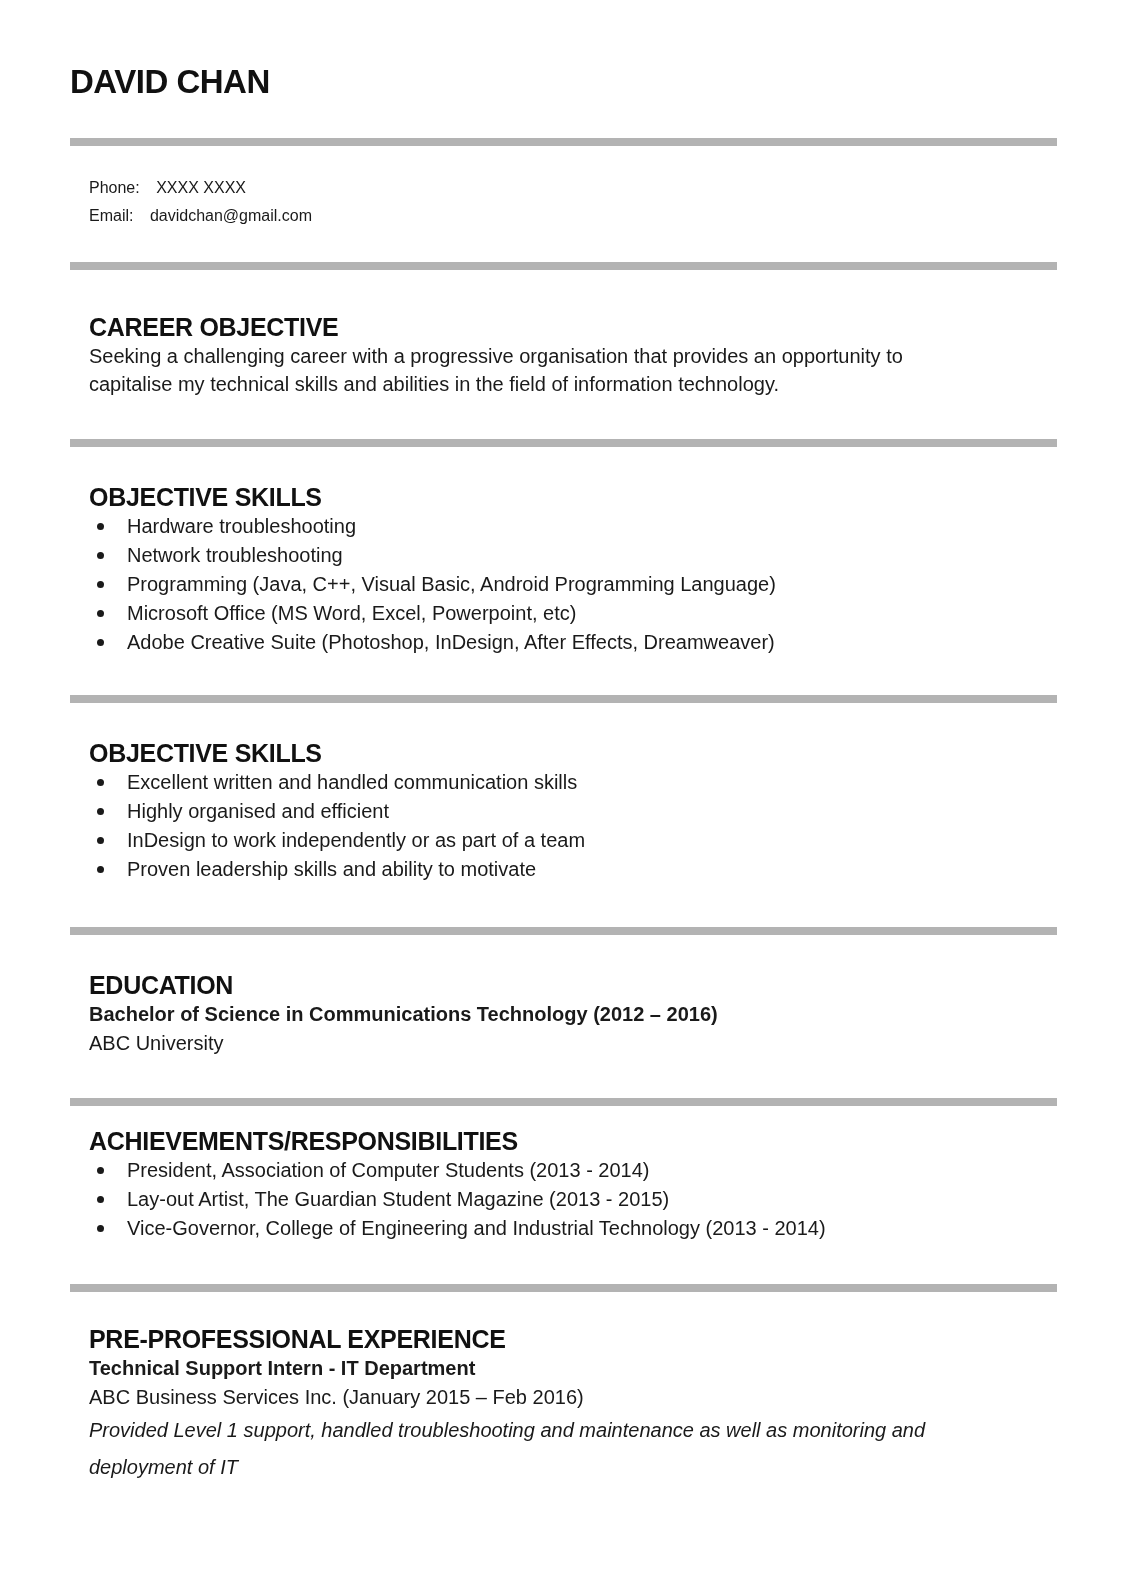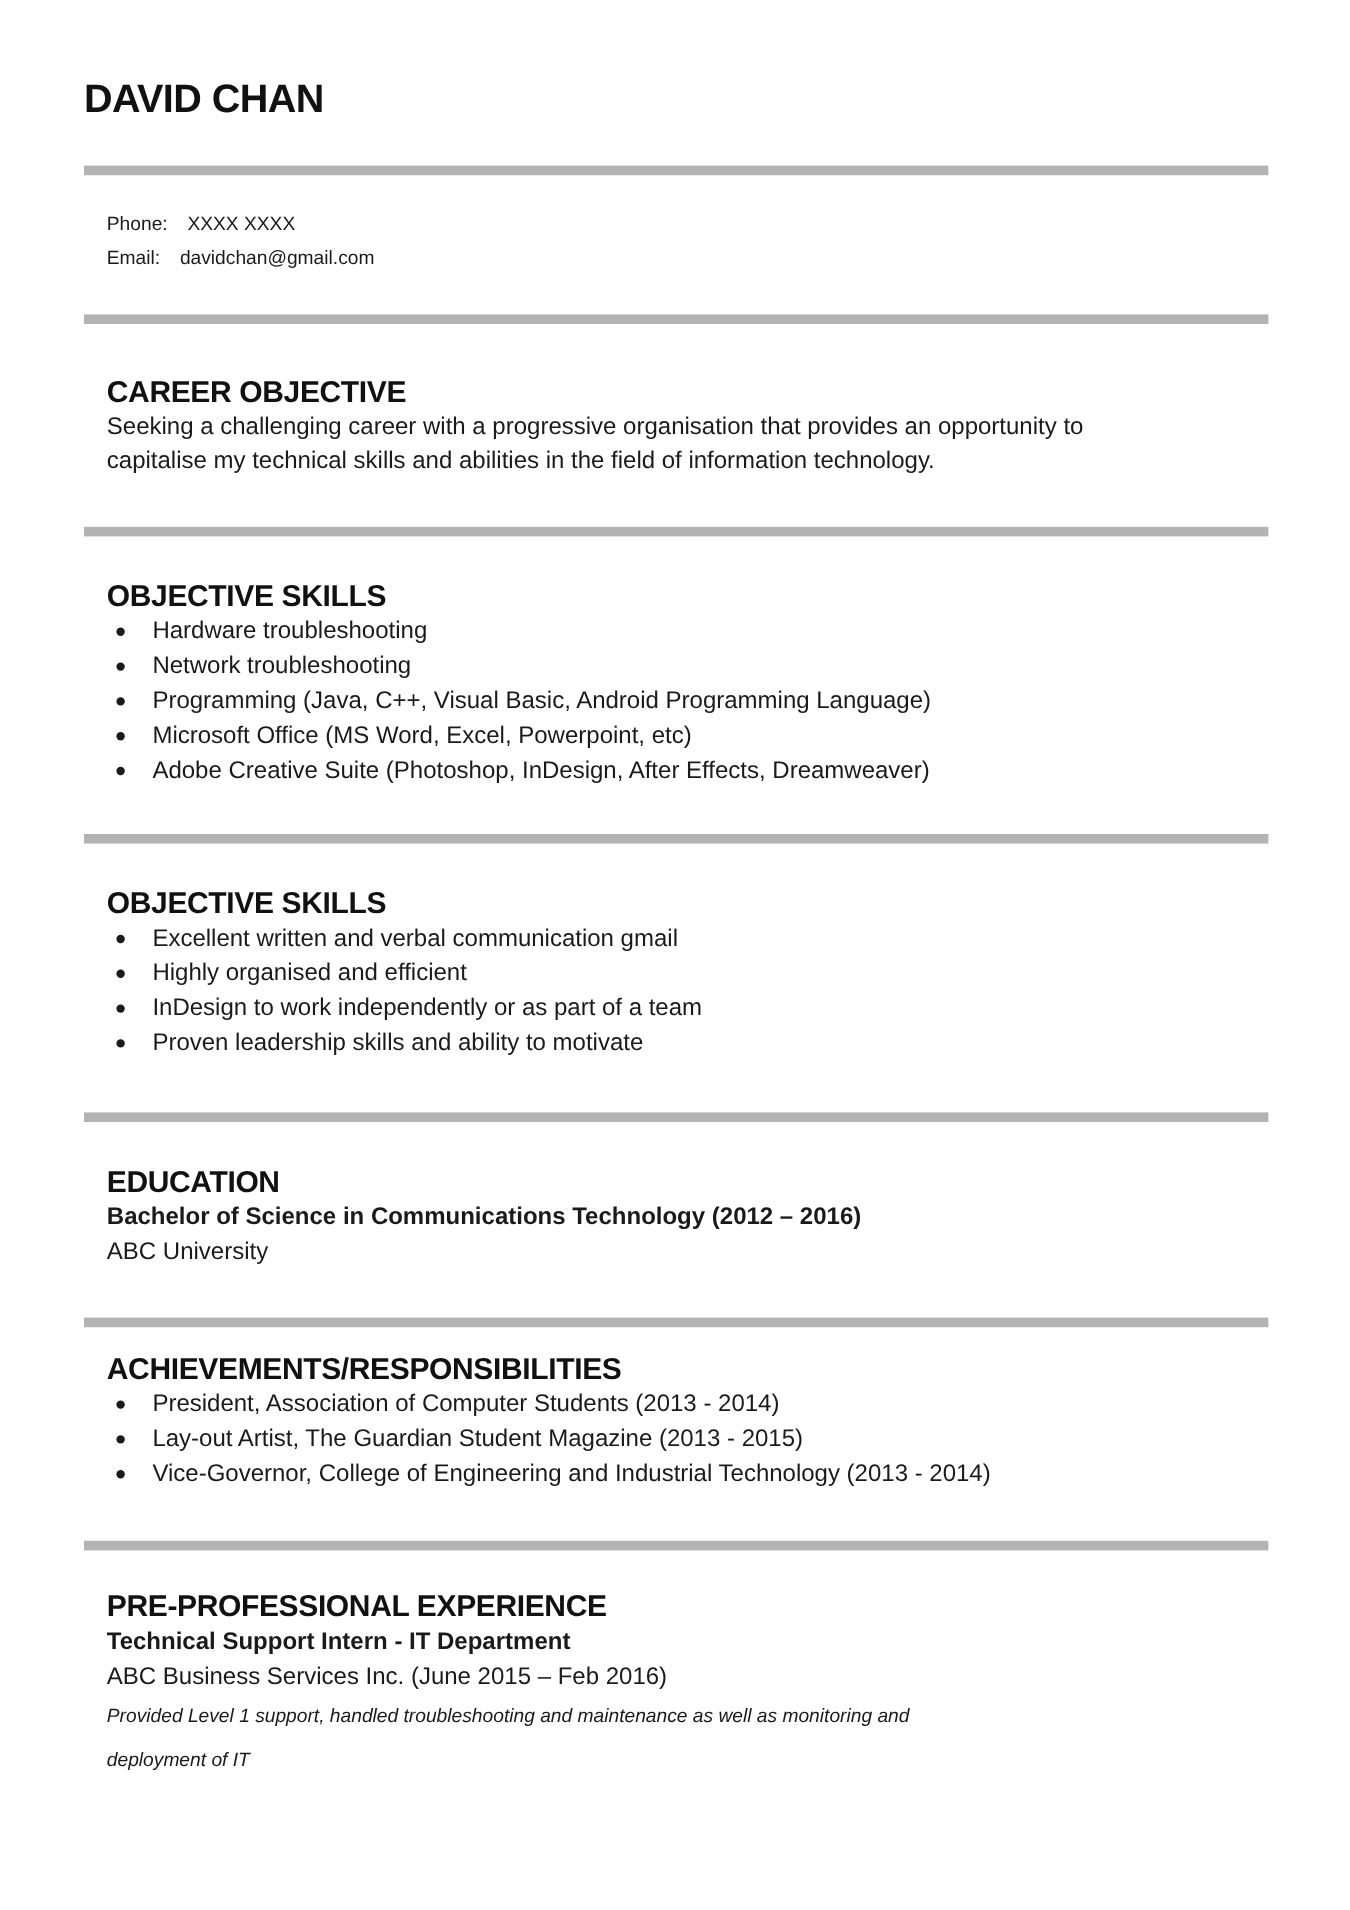--- a/index.html
+++ b/index.html
@@ -82,21 +82,21 @@
     height: 7px;
     border-radius: 50%;
     background: var(--text, #1a1a1a);
   }
   .line-20 {
     font-size: 20px;
     line-height: 29px;
   }
   .bold { font-weight: bold; }
   .desc {
-    font-size: 16px;
+    font-size: 20px;
     line-height: 37px;
     font-style: italic;
   }
   .desc .line { display: block; }
 </style>
 </head>
 <body style="--page-bg: #ffffff; --text: #1a1a1a; --heading: #111111; --divider: #b3b3b3;">
 
 <div class="page">
   <div class="content">
@@ -137,21 +137,21 @@
         <li><span class="dot"></span><span>Microsoft Office (MS Word, Excel, Powerpoint, etc)</span></li>
         <li><span class="dot"></span><span>Adobe Creative Suite (Photoshop, InDesign, After Effects, Dreamweaver)</span></li>
       </ul>
     </div>
 
     <div class="divider rule-4"></div>
 
     <div class="section">
       <h2 class="section-title mt-heading-b">OBJECTIVE SKILLS</h2>
       <ul class="bullet-list">
-        <li><span class="dot"></span><span>Excellent written and verbal communication gmail</span></li>
+        <li><span class="dot"></span><span>Excellent written and handled communication skills</span></li>
         <li><span class="dot"></span><span>Highly organised and efficient</span></li>
         <li><span class="dot"></span><span>InDesign to work independently or as part of a team</span></li>
         <li><span class="dot"></span><span>Proven leadership skills and ability to motivate</span></li>
       </ul>
     </div>
 
     <div class="divider rule-5"></div>
 
     <div class="section">
       <h2 class="section-title mt-heading-b">EDUCATION</h2>
@@ -168,21 +168,21 @@
         <li><span class="dot"></span><span>Lay-out Artist, The Guardian Student Magazine (2013 - 2015)</span></li>
         <li><span class="dot"></span><span>Vice-Governor, College of Engineering and Industrial Technology (2013 - 2014)</span></li>
       </ul>
     </div>
 
     <div class="divider rule-7"></div>
 
     <div class="section">
       <h2 class="section-title mt-heading-d">PRE-PROFESSIONAL EXPERIENCE</h2>
       <div class="line-20 bold">Technical Support Intern - IT Department</div>
-      <div class="line-20">ABC Business Services Inc. (June 2015 – Feb 2016)</div>
+      <div class="line-20">ABC Business Services Inc. (January 2015 – Feb 2016)</div>
       <p class="desc">
         <span class="line">Provided Level 1 support, handled troubleshooting and maintenance as well as monitoring and</span>
         <span class="line">deployment of IT</span>
       </p>
     </div>
 
   </div>
 </div>
 
 </body></html>

